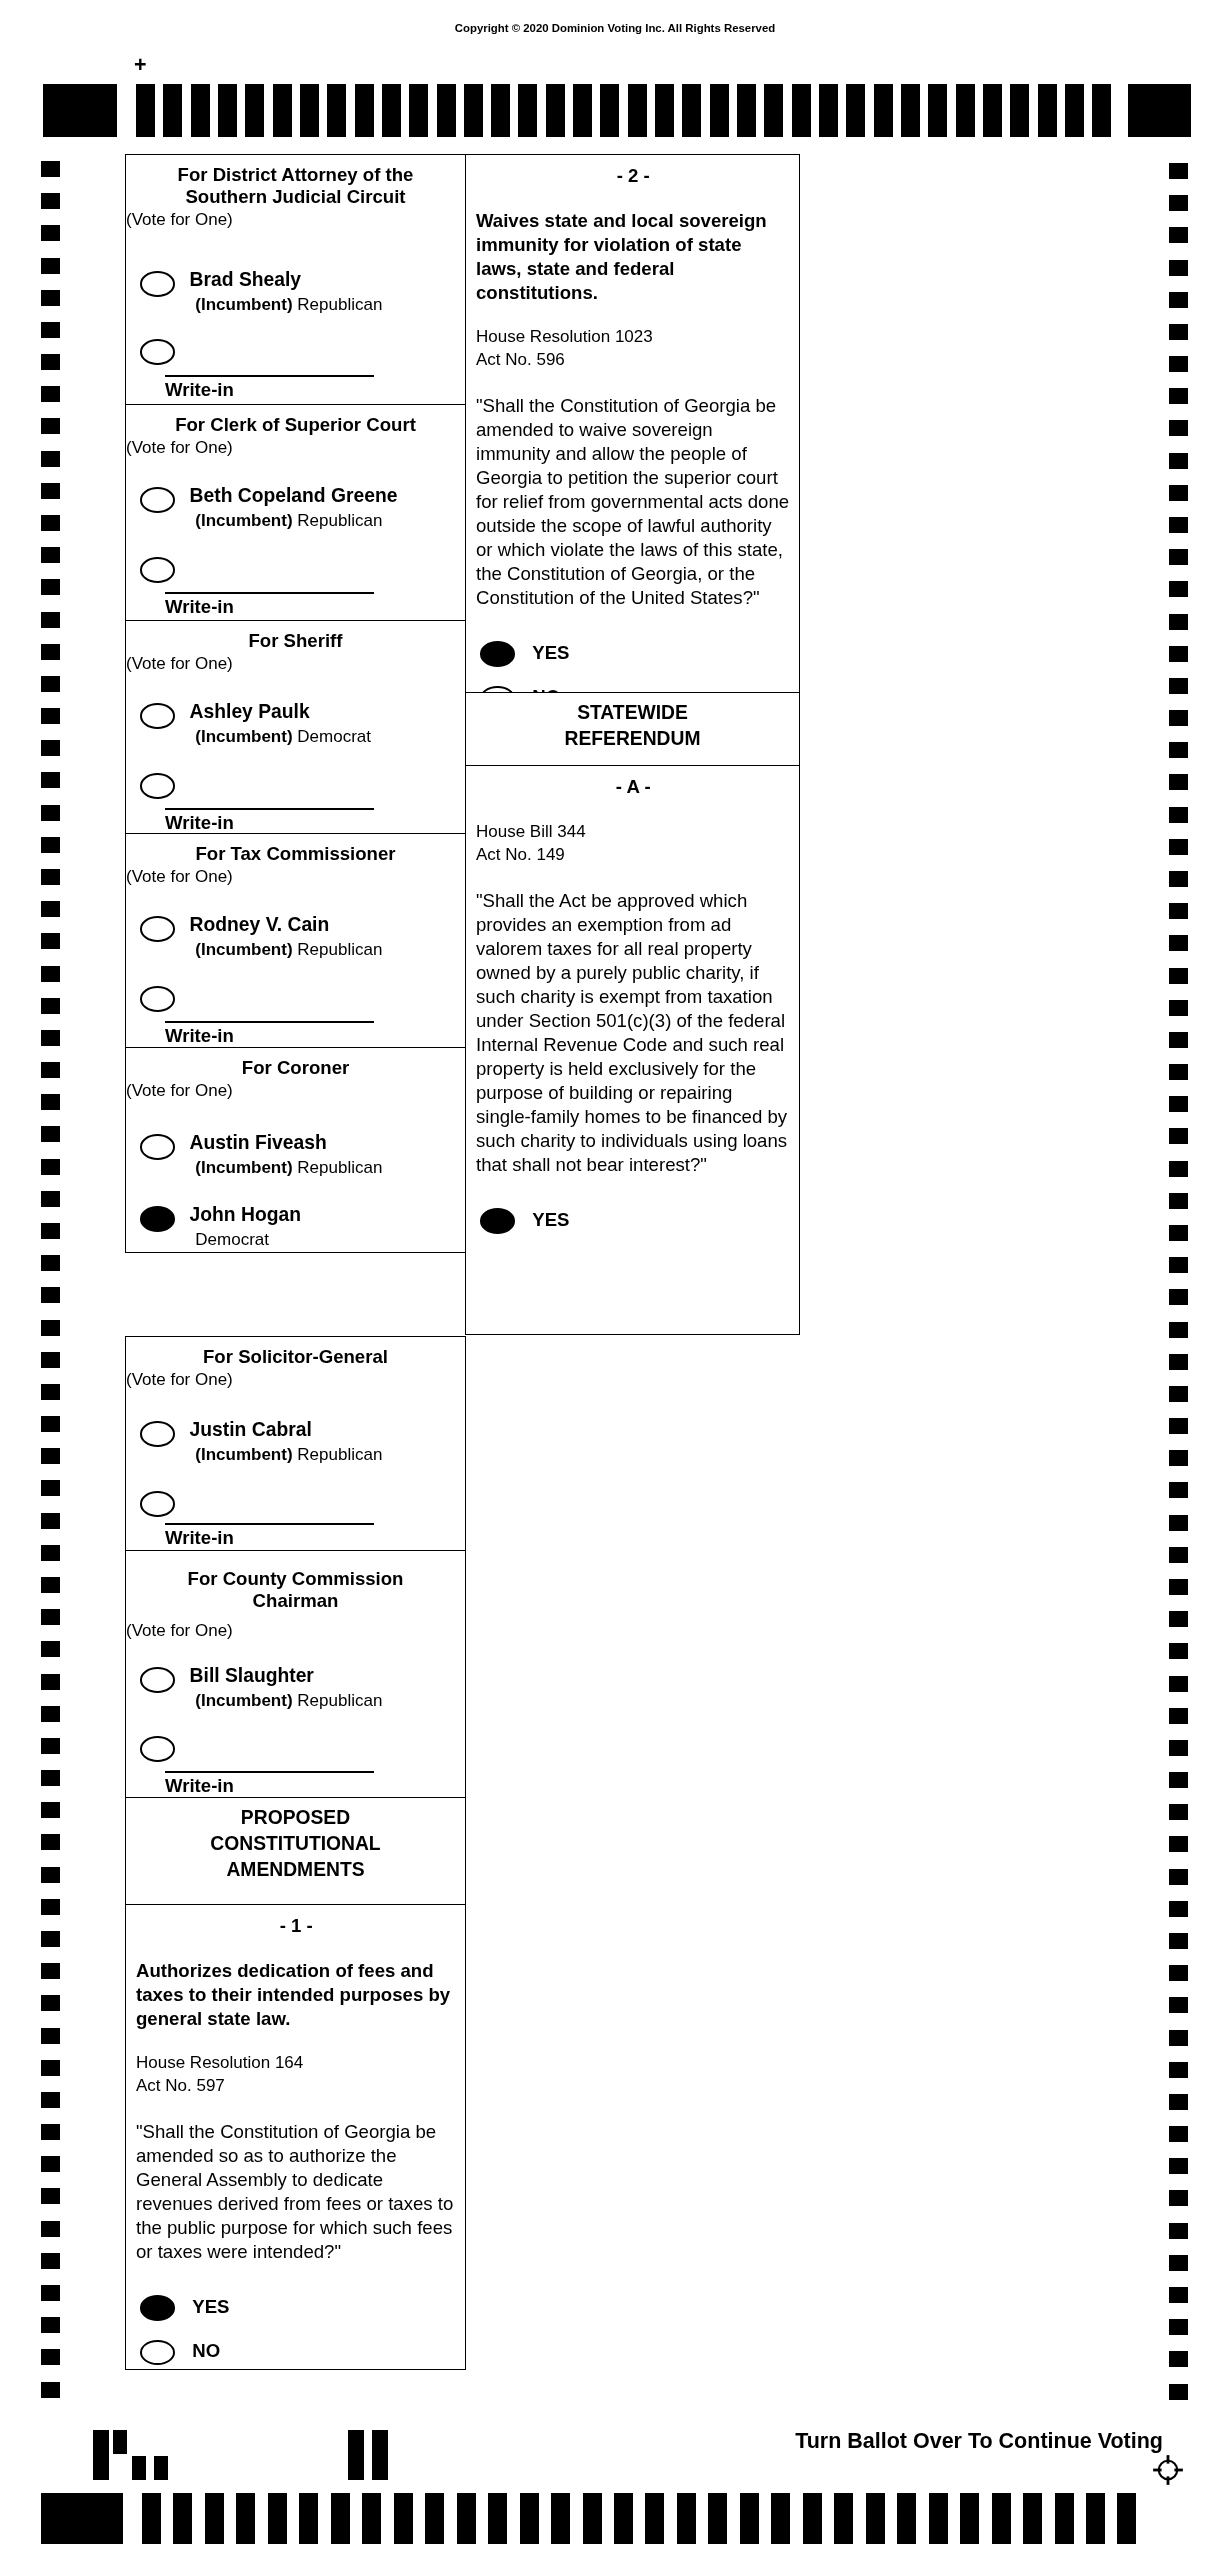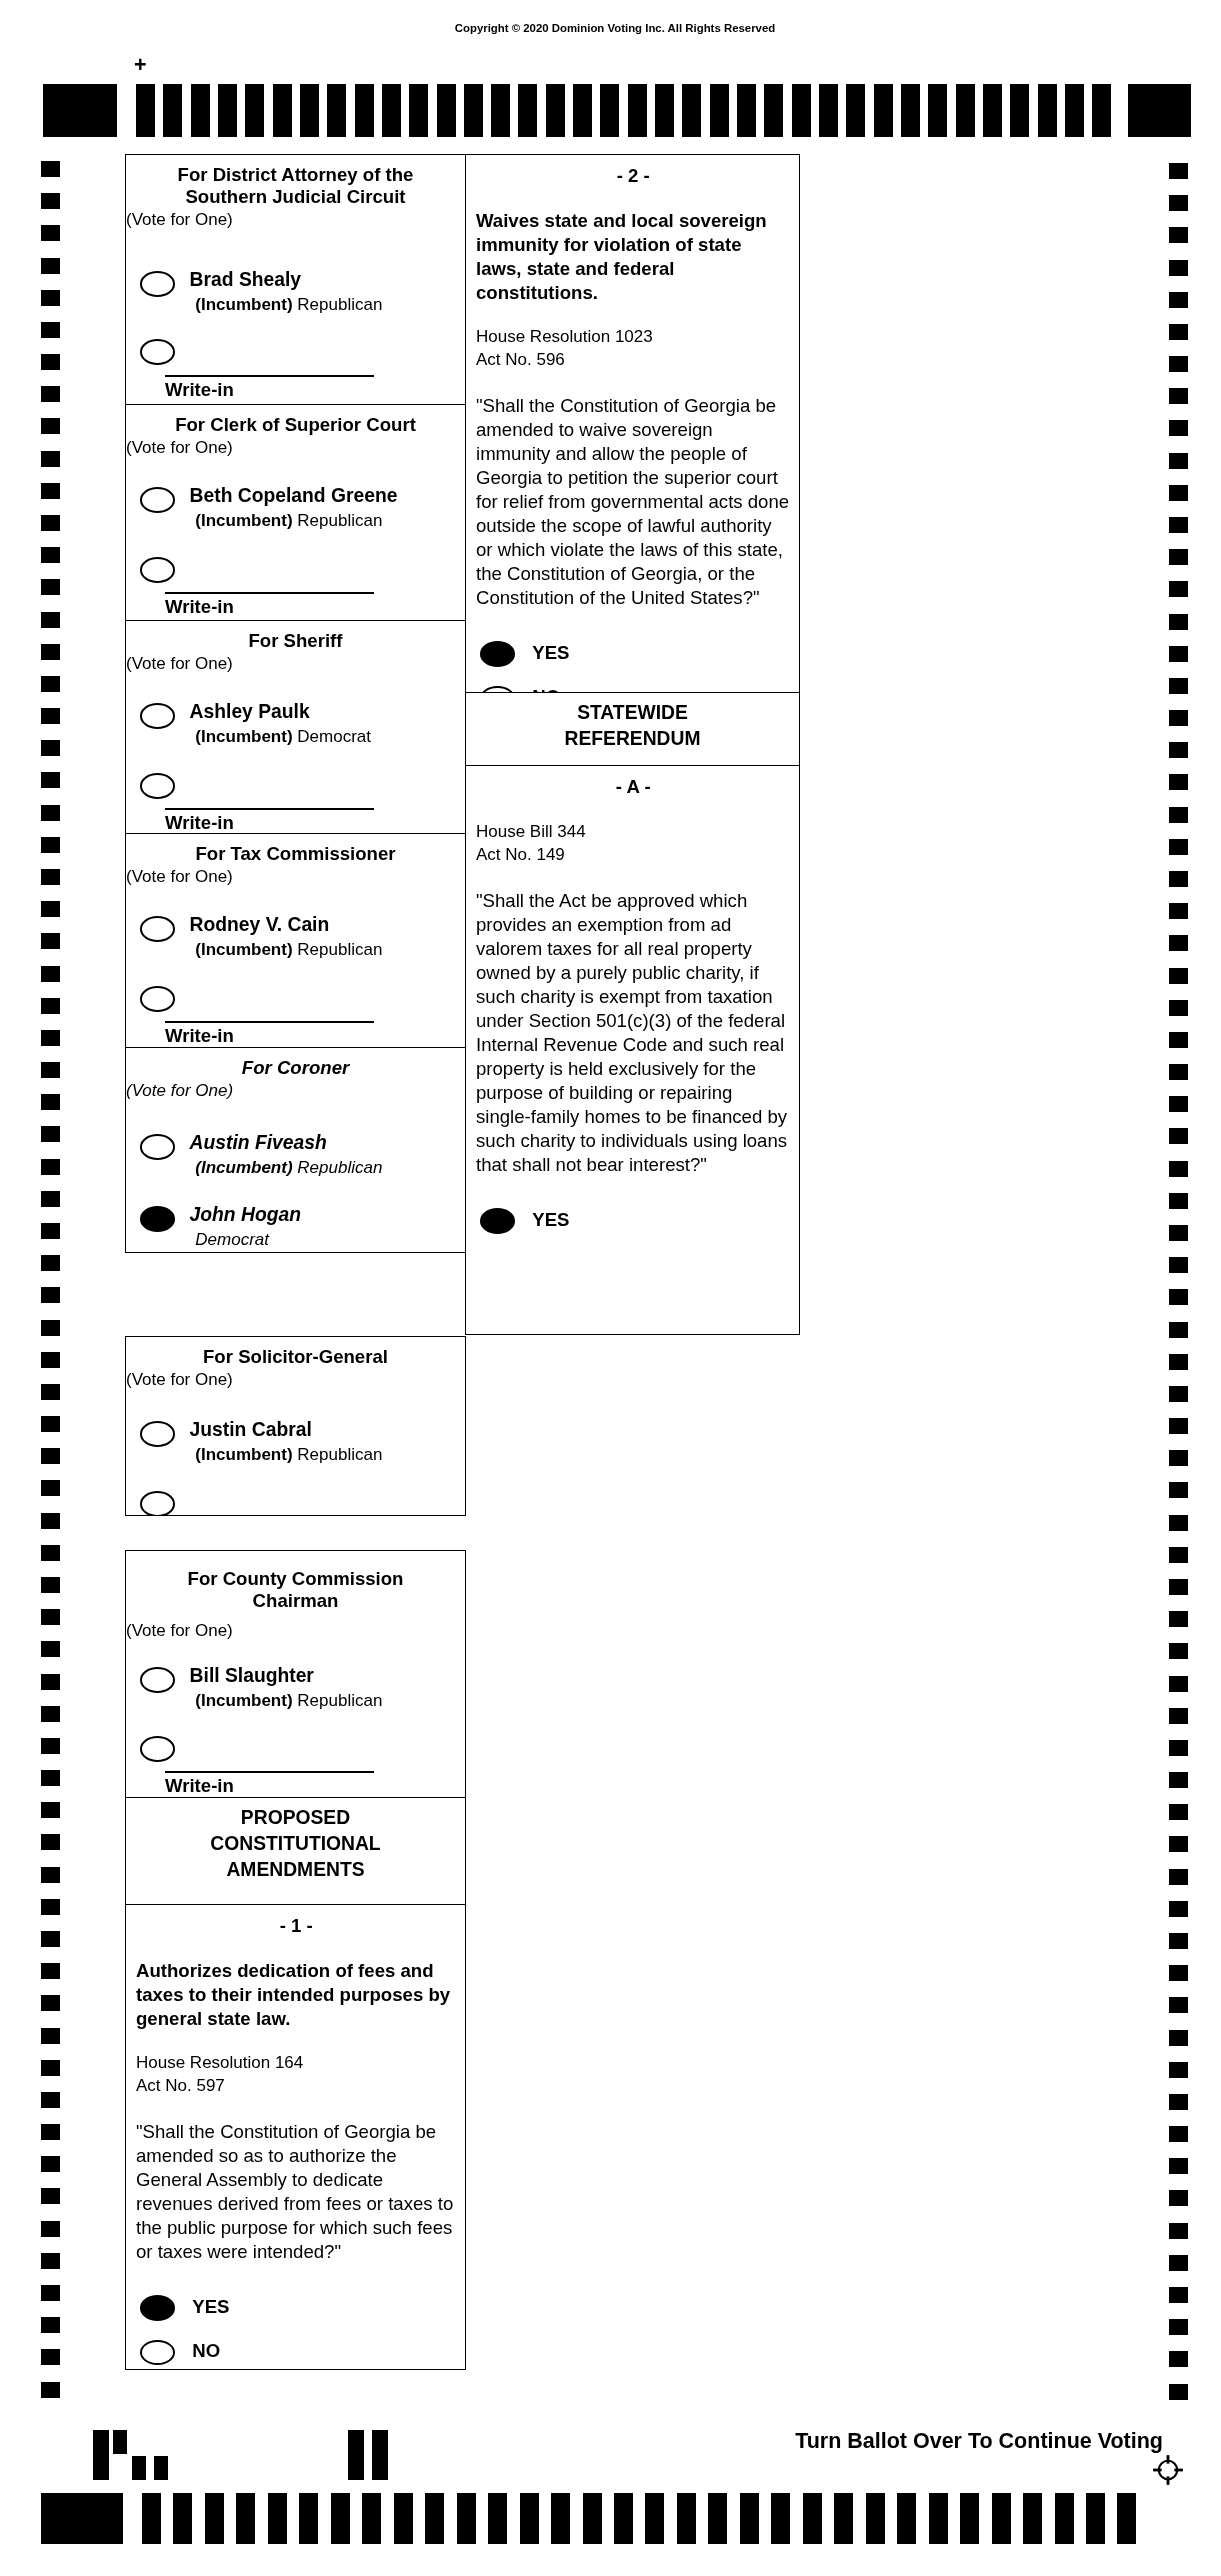--- a/index.html
+++ b/index.html
@@ -333,21 +333,21 @@
       </div>
     </div>
     <div class="opt" style="top:150px;">
       <span class="oval"></span>
     </div>
     <div class="writein" style="top:187px;">
       <div class="writein-label">Write-in</div>
     </div>
   </div>
 
-  <div class="box colL" style="top:1047px;height:206px;font-style:italic;">
+  <div class="box colL" style="top:1047px;height:206px;">
     <div class="ct">For Coroner</div>
     <div class="vf">(Vote for One)</div>
     <div class="opt" style="top:84px;">
       <span class="oval"></span>
       <div class="opt-text">
         <div class="optname">Austin Fiveash</div>
         <div class="optparty"><span class="party-inc">(Incumbent)</span> <span>Republican</span></div>
       </div>
     </div>
     <div class="opt" style="top:156px;">
@@ -358,21 +358,21 @@
       </div>
     </div>
     <div class="opt" style="top:219px;">
       <span class="oval"></span>
     </div>
     <div class="writein" style="top:259px;">
       <div class="writein-label">Write-in</div>
     </div>
   </div>
 
-  <div class="box colL" style="top:1336px;height:180px;">
+  <div class="box colL" style="top:1336px;height:215px;">
     <div class="ct">For Solicitor-General</div>
     <div class="vf">(Vote for One)</div>
     <div class="opt" style="top:82px;">
       <span class="oval"></span>
       <div class="opt-text">
         <div class="optname">Justin Cabral</div>
         <div class="optparty"><span class="party-inc">(Incumbent)</span> <span>Republican</span></div>
       </div>
     </div>
     <div class="opt" style="top:152px;">

